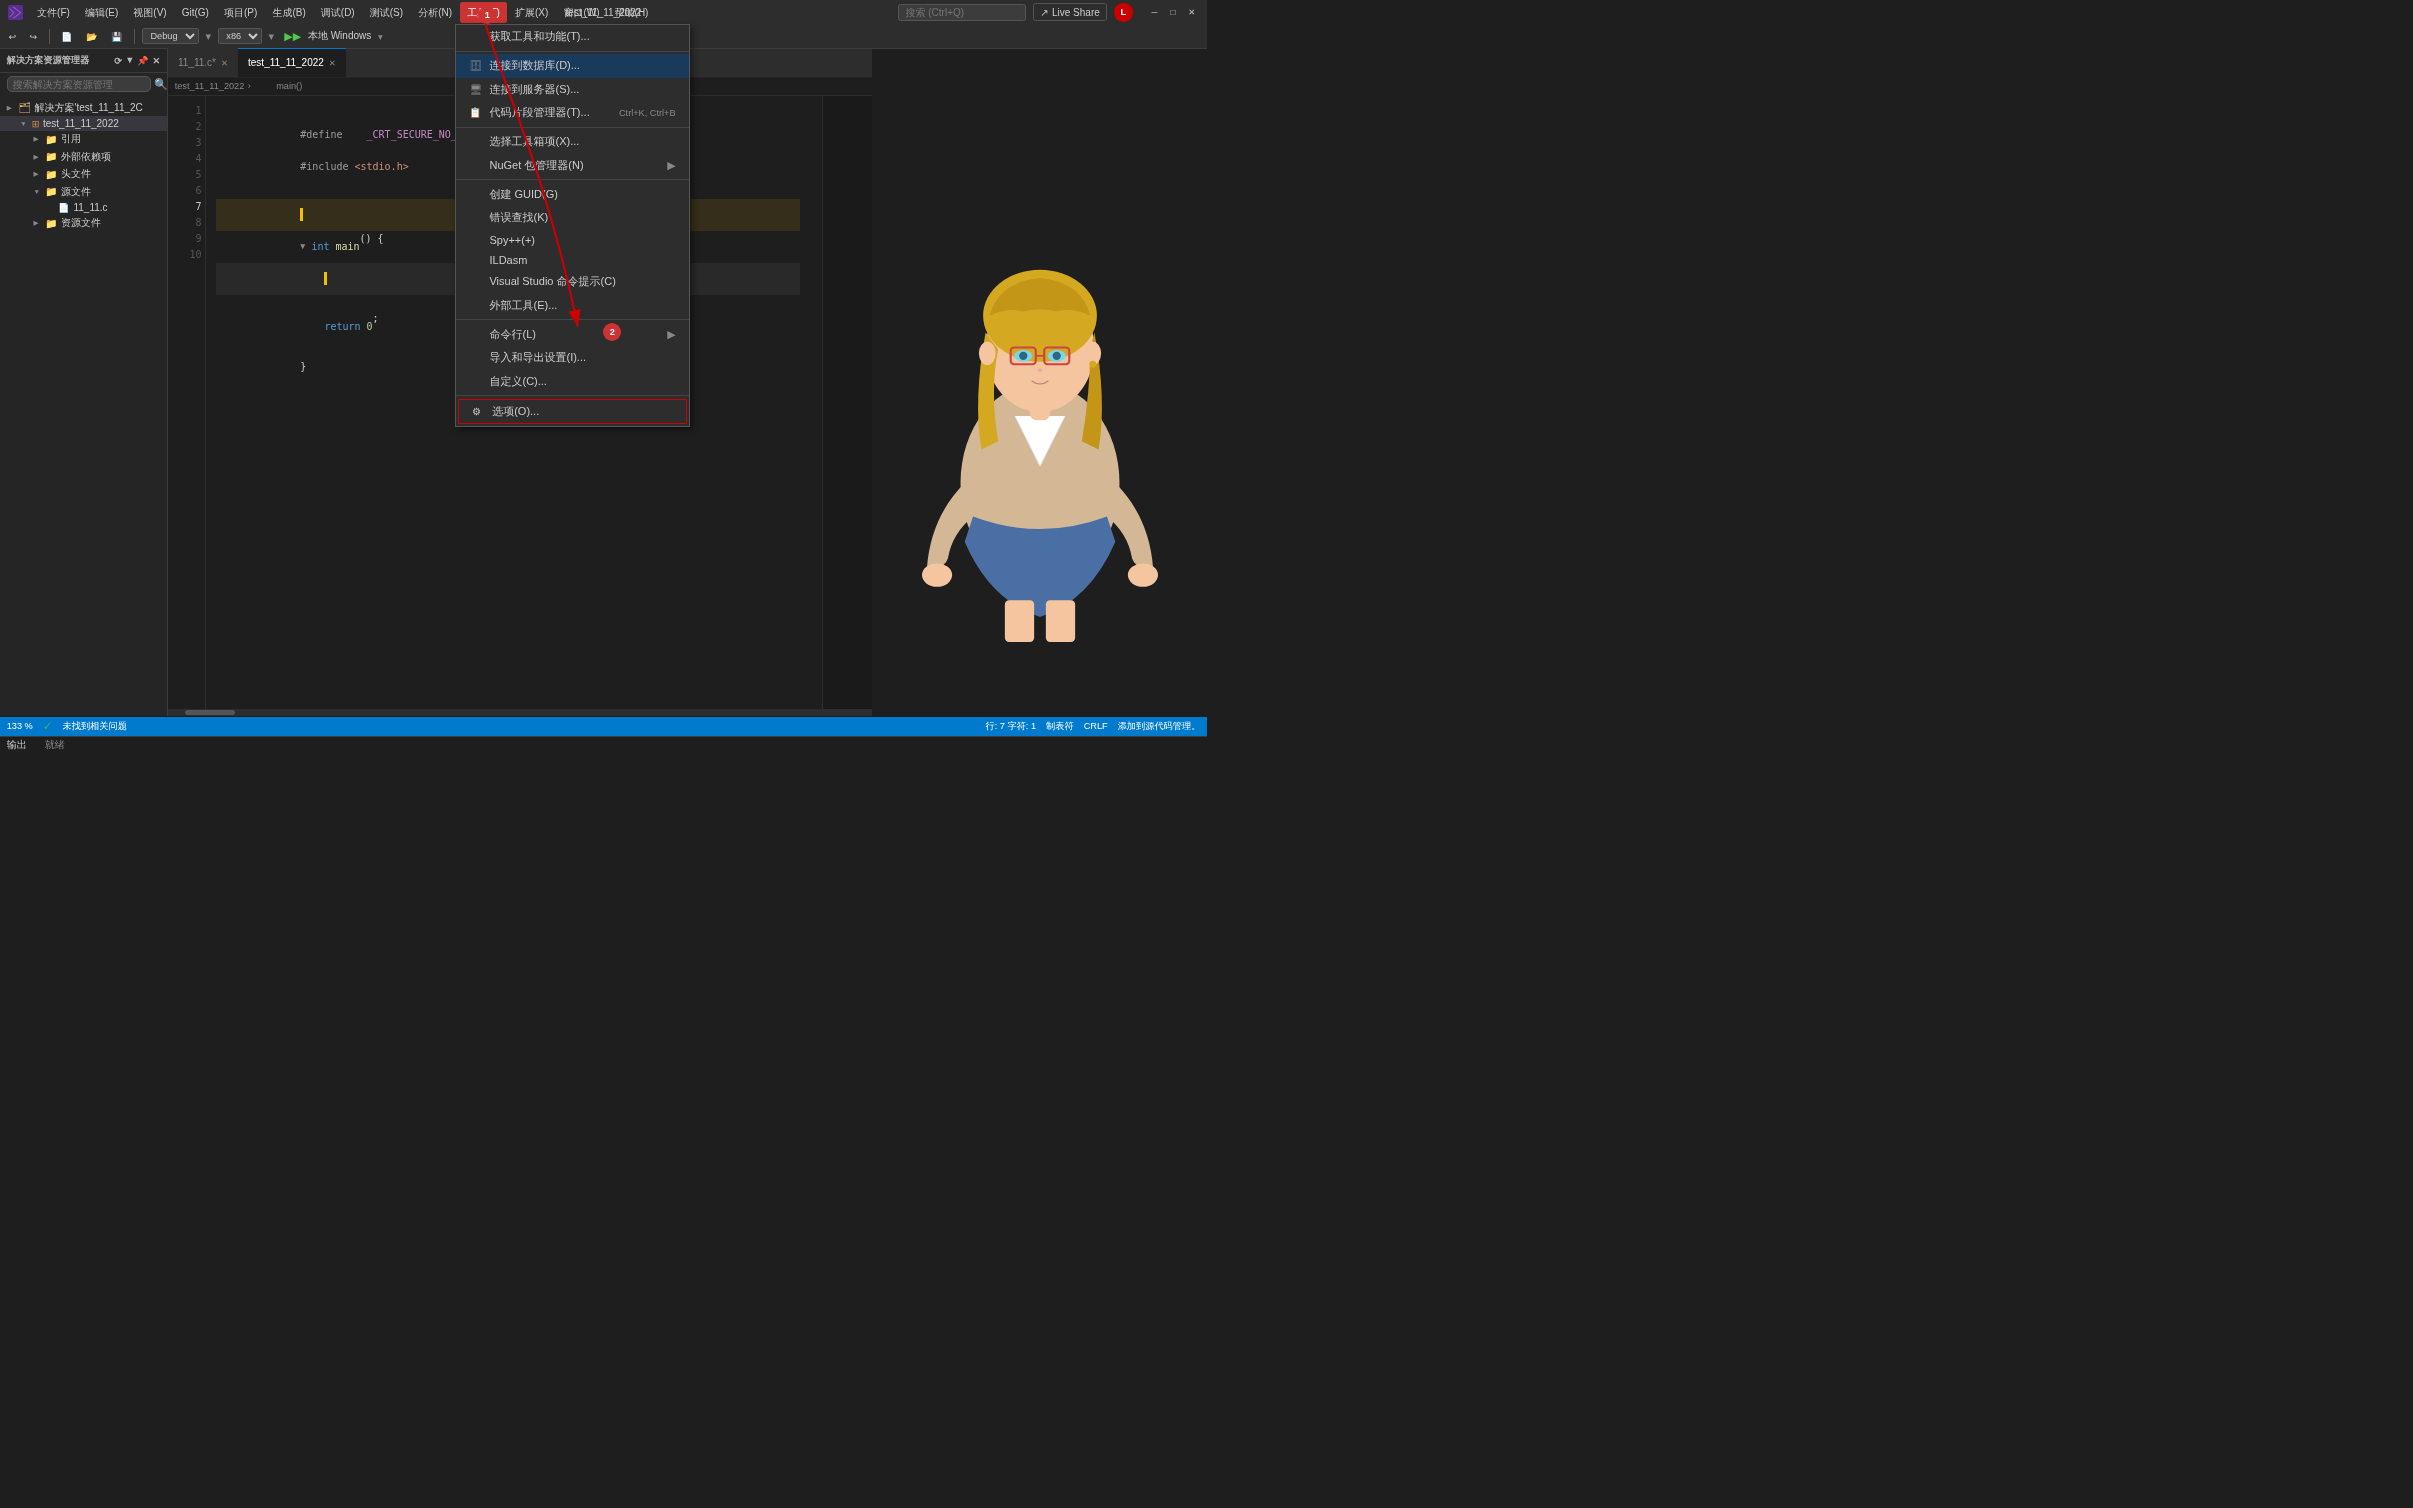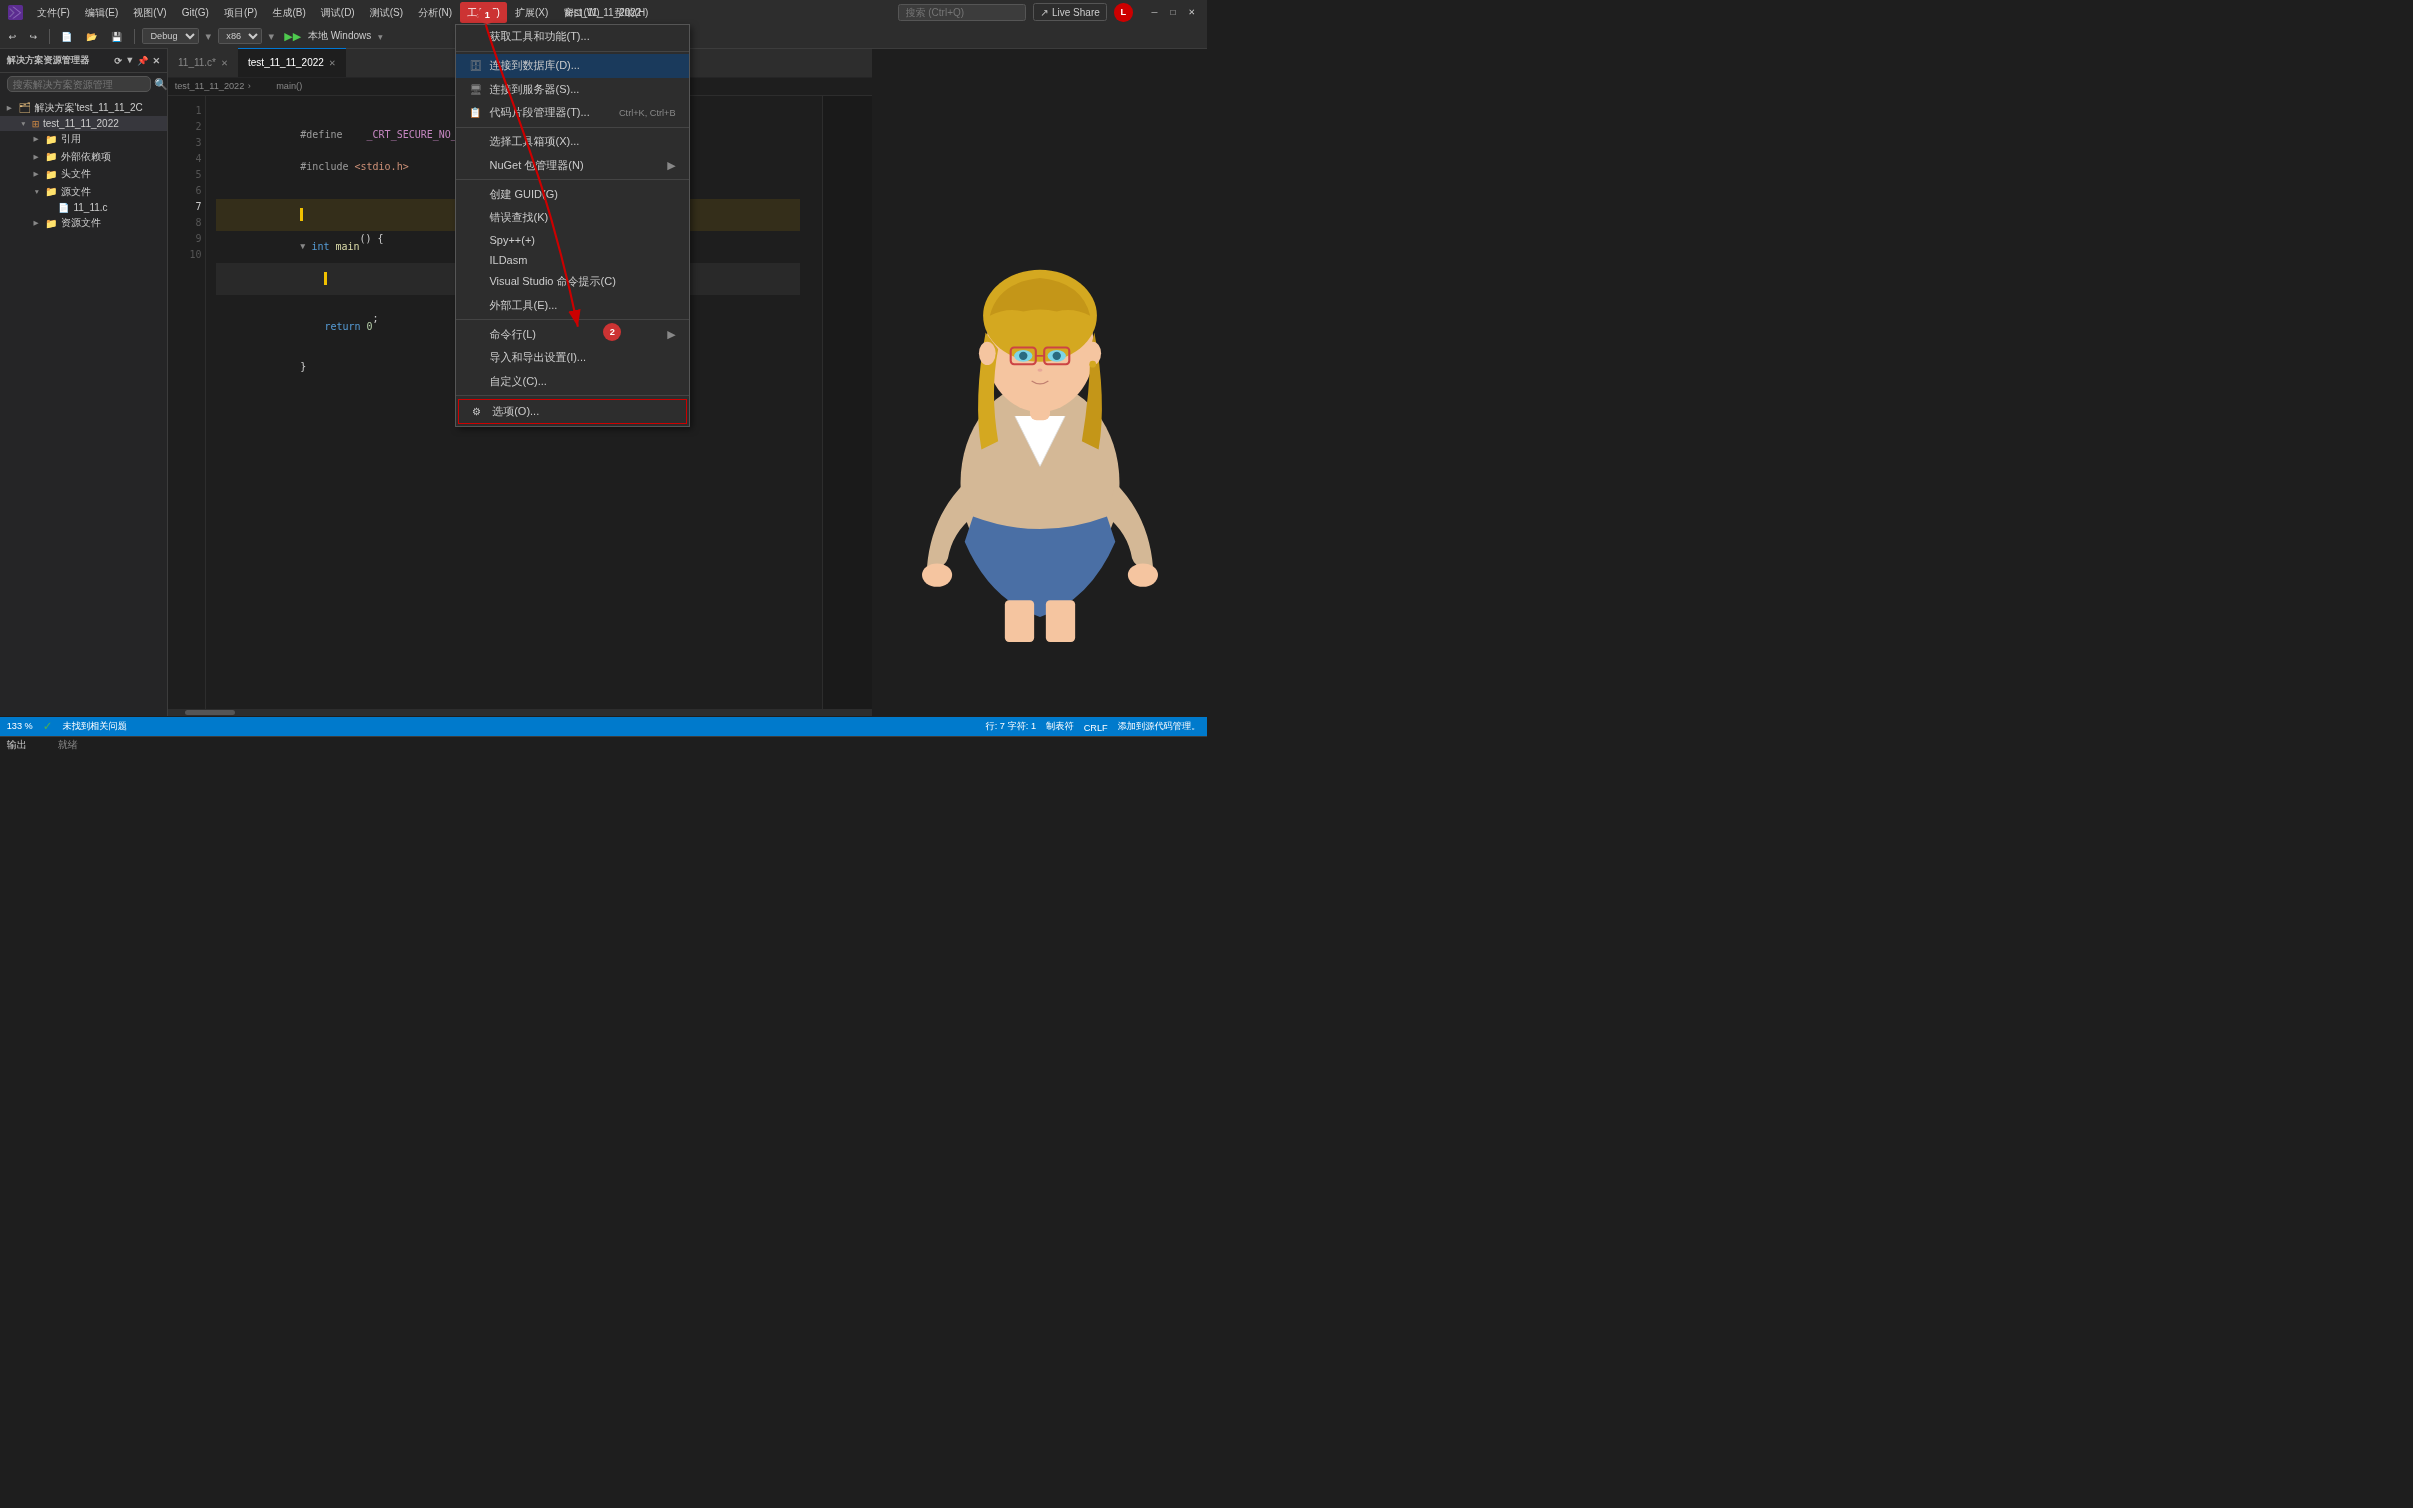--- a/index.html
+++ b/index.html
@@ -419,35 +419,35 @@
       display: flex;
       align-items: center;
       padding: 0 6.7px;
       font-size: 9.2px;
       color: white;
       gap: 10px;
     }
     .status-bar-right {
       margin-left: auto;
       display: flex;
-      align-items: flex-end;
+      align-items: center;
       gap: 10px;
     }
 
     
     .output-bar {
       height: 18.4px;
       background: #1e1e1e;
       border-top: 0.8px solid #3c3c3c;
       display: flex;
       align-items: center;
       padding: 0 6.7px;
       font-size: 10px;
       color: #ccc;
-      gap: 14px;
+      gap: 1px;
     }
 
     
     .scroll-track {
       height: 6.7px;
       background: #2d2d2d;
       width: 100%;
       display: flex;
       align-items: center;
     }

